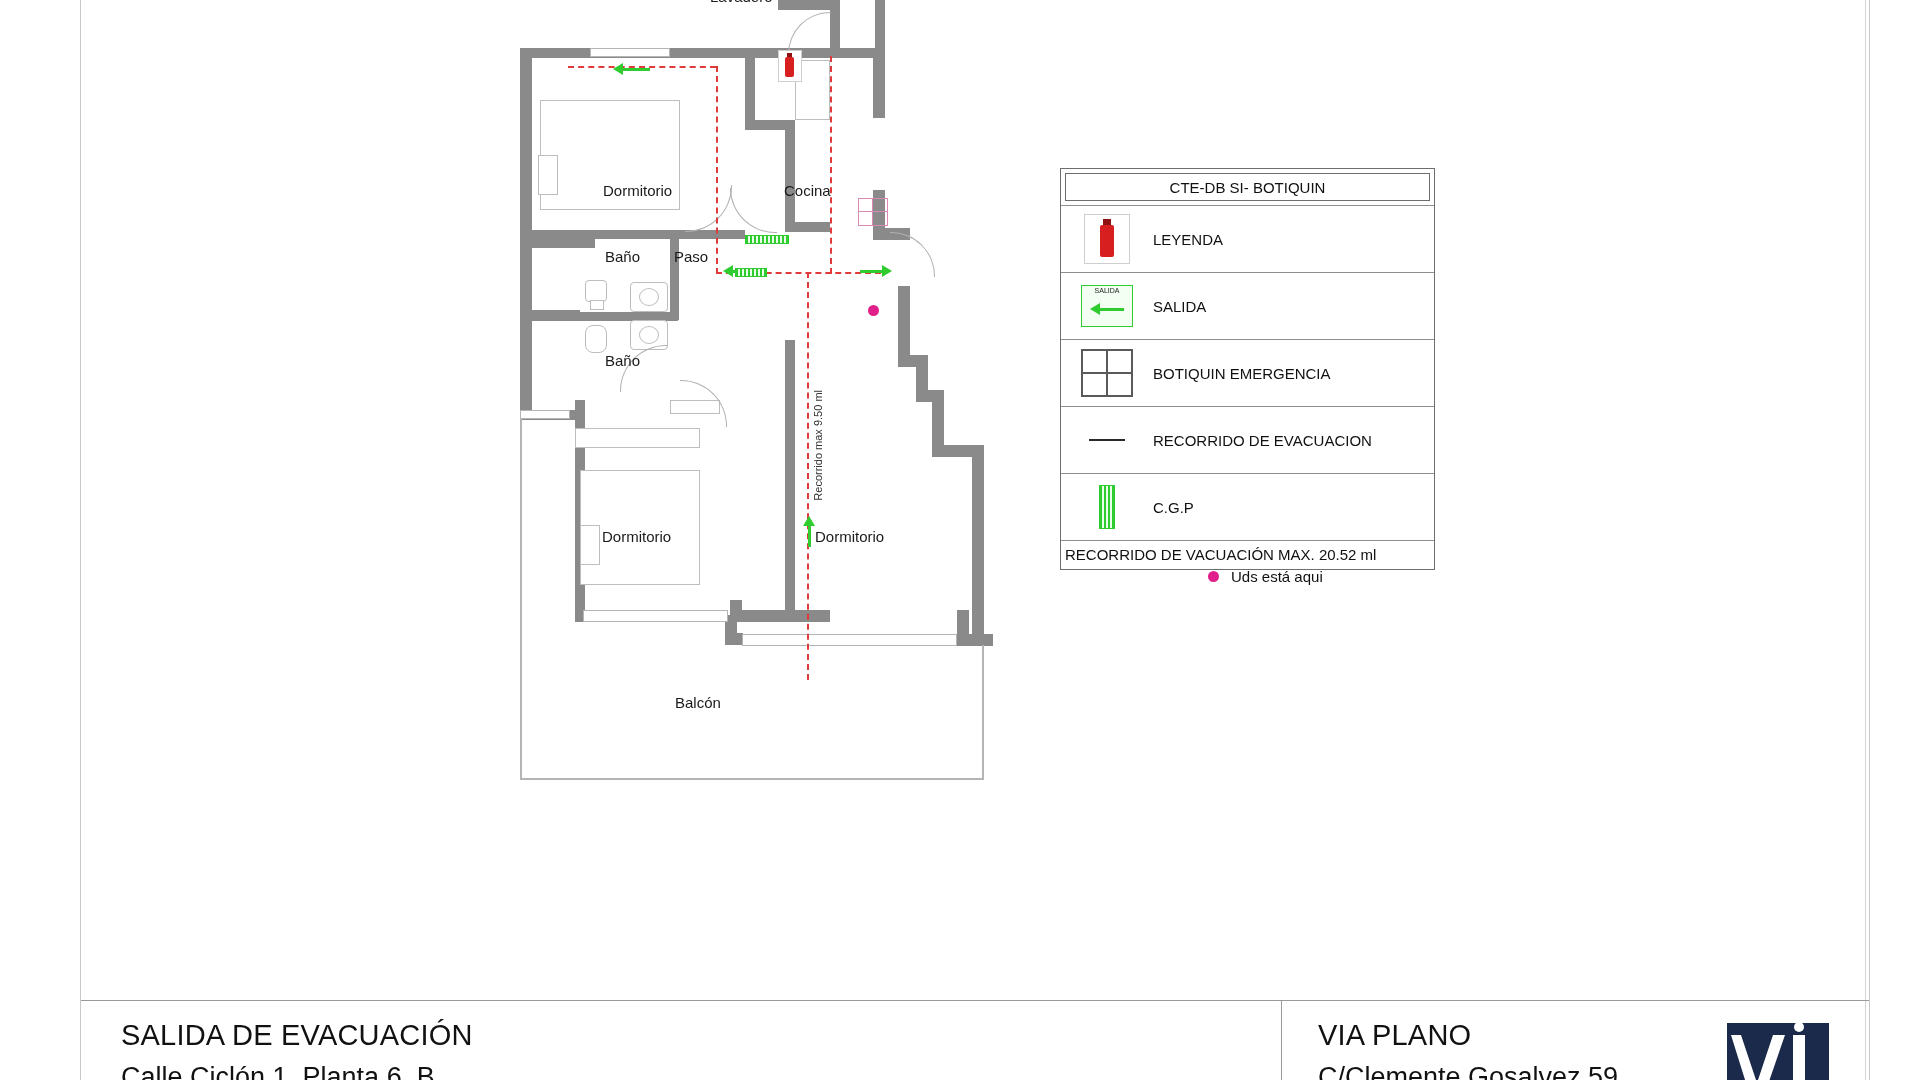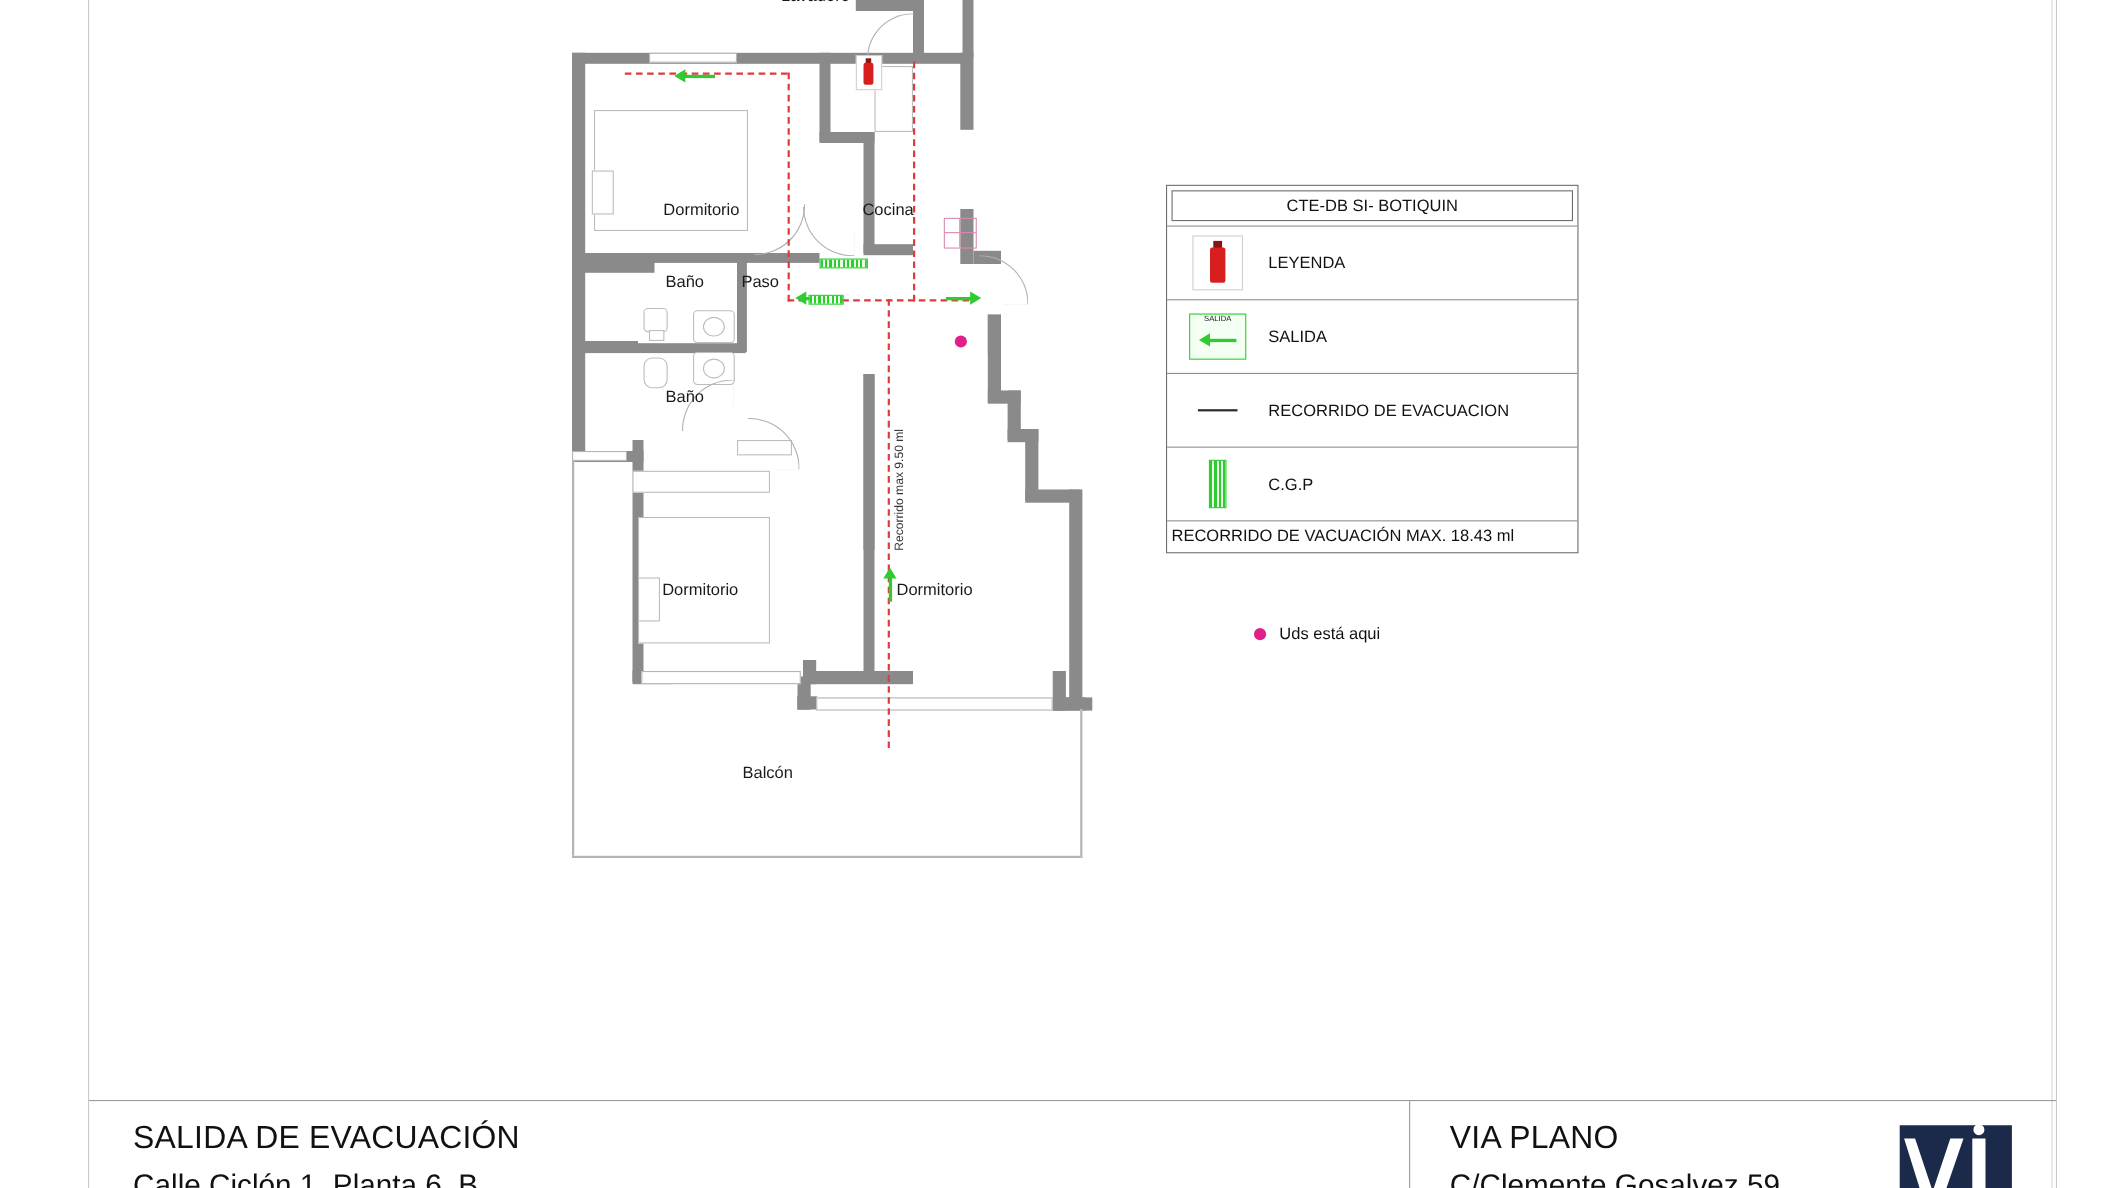--- a/index.html
+++ b/index.html
@@ -55,21 +55,21 @@
 
   .sym-ext{width:44px;height:48px;border:1px solid #cfcfcf;position:relative;background:#fff;}
   .sym-salida{width:50px;height:40px;border:1px solid #2ecc2e;background:#f3fff3;position:relative;}
   .sym-salida .sal-txt{position:absolute;top:1px;left:0;right:0;text-align:center;font-size:7px;color:#1a1a1a;}
   .sym-botiquin{width:48px;height:44px;border:2px solid #5a5a5a;position:relative;background:#fff;}
   .sym-botiquin:before{content:"";position:absolute;left:50%;top:0;bottom:0;width:2px;background:#5a5a5a;transform:translateX(-1px);}
   .sym-botiquin:after{content:"";position:absolute;top:50%;left:0;right:0;height:2px;background:#5a5a5a;transform:translateY(-1px);}
   .sym-line{width:36px;height:2px;background:#2b2b2b;}
   .sym-cgp{width:14px;height:42px;background:repeating-linear-gradient(90deg,#2ecc2e 0 2px,#eaffea 2px 4px);border:1px solid #2ecc2e;}
 
-  .youhere{position:absolute;left:1140px;top:568px;display:flex;align-items:center;gap:12px;}
+  .youhere{position:absolute;left:1208px;top:568px;display:flex;align-items:center;gap:12px;}
   .youhere .lbl{font-size:15px;color:#111;}
 
   
   .titleblock{position:absolute;left:81px;top:1000px;width:1788px;height:120px;border-top:1px solid #9a9a9a;box-sizing:border-box;}
   .tb-left{position:absolute;left:0;top:0;width:1200px;height:120px;padding:18px 0 0 40px;box-sizing:border-box;}
   .tb-div{position:absolute;left:1200px;top:0;width:1px;height:120px;background:#9a9a9a;}
   .tb-right{position:absolute;left:1201px;top:0;width:587px;height:120px;padding:18px 0 0 36px;box-sizing:border-box;}
   .tb-h1{font-size:29px;color:#111;letter-spacing:.2px;}
   .tb-h2{font-size:27px;color:#111;margin-top:10px;}
   .logo{position:absolute;right:36px;top:20px;width:110px;height:92px;}
@@ -218,36 +218,42 @@
     <div class="legend-sym">
       <div class="sym-salida">
         <div class="sal-txt">SALIDA</div>
         <div class="gline-h" style="left:18px;top:22px;width:24px;"></div>
         <div class="arrow arrow-left" style="left:8px;top:17px;"></div>
       </div>
     </div>
     <div class="legend-text">SALIDA</div>
   </div>
 
+  <div class="legend-row">
+    <div class="legend-sym">
+      <div class="sym-botiquin"></div>
+    </div>
+    <div class="legend-text">BOTIQUIN EMERGENCIA</div>
+  </div>
 
   <div class="legend-row">
     <div class="legend-sym">
       <div class="sym-line"></div>
     </div>
     <div class="legend-text">RECORRIDO DE EVACUACION</div>
   </div>
 
   <div class="legend-row">
     <div class="legend-sym">
       <div class="sym-cgp"></div>
     </div>
     <div class="legend-text">C.G.P</div>
   </div>
 
-  <div class="legend-foot">RECORRIDO DE VACUACIÓN MAX. 18.43 ml</div>
+  <div class="legend-foot">RECORRIDO DE VACUACIÓN MAX. 20.52 ml</div>
 </div>
 
 <div class="youhere">
   <div class="dot" style="position:relative;left:0;top:0;"></div>
   <div class="lbl">Uds está aqui</div>
 </div>
 
 <div class="titleblock">
   <div class="tb-left">
     <div class="tb-h1">SALIDA DE EVACUACIÓN</div>

